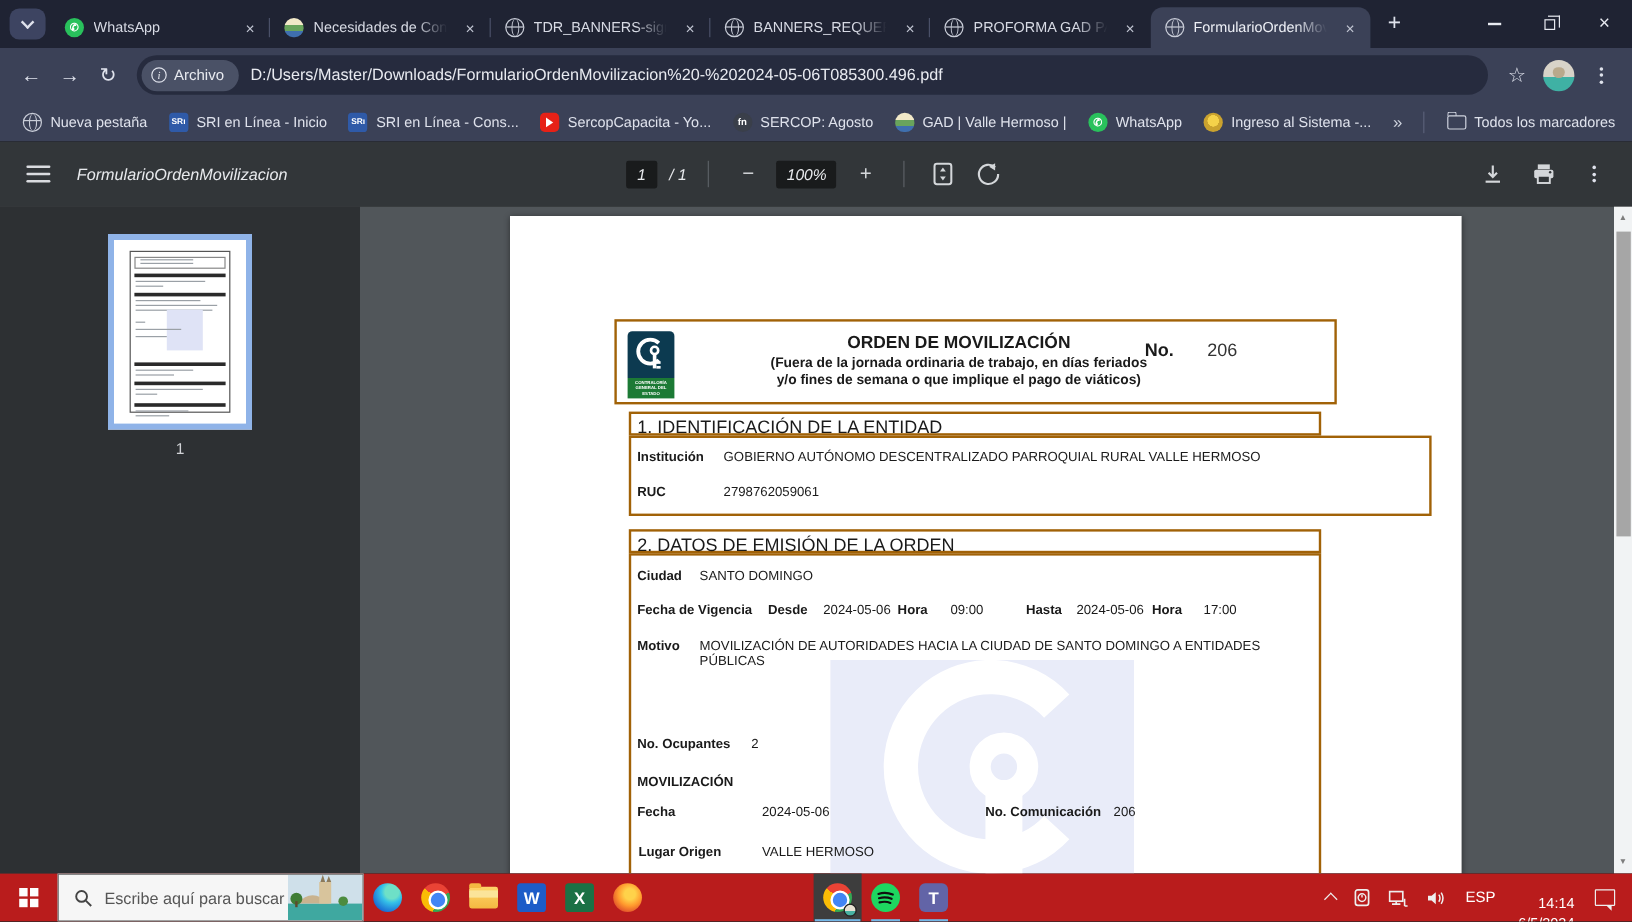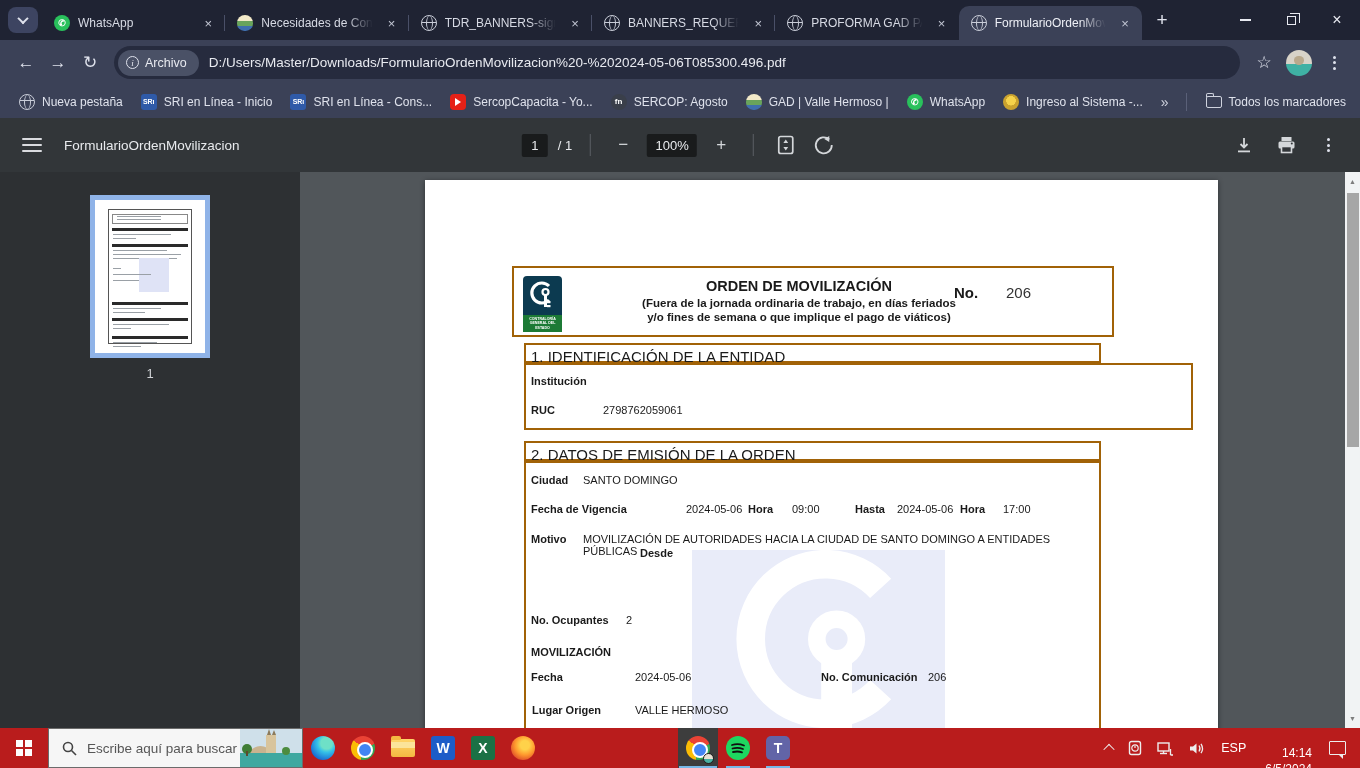--- a/index.html
+++ b/index.html
@@ -75,21 +75,21 @@
   .fav-crest2 { background:linear-gradient(180deg,#f2e9c8 0 35%, #69a45c 35% 70%, #3f6fae 70%); border-radius:50% 50% 46% 46%; }
   .fav-wa { background:#29c15c; border-radius:50%; color:#fff; font-size:9px; }
   .fav-gold { background:radial-gradient(circle at 50% 42%, #f5d24a 0 38%, #caa22e 40% 100%); border-radius:50%; }
   .chev2 { font-size:14px; color:#cfd3de; letter-spacing:-2px; }
   .ic-folder { width:16px; height:12px; border:1.4px solid #cfd3de; border-radius:2px; position:relative; }
   .ic-folder::before { content:""; position:absolute; top:-4px; left:-1px; width:6px; height:3px;
     border:1.4px solid #cfd3de; border-bottom:none; border-radius:2px 2px 0 0; }
 
   
   .pdfbar { position:absolute; top:118px; left:0; right:0; height:54px; background:#323639;
-    display:flex; align-items:center; color:#e8eaed; }
+    display:flex; align-items:center; color:#e8eaed;font-style:italic; }
   .hamb { width:20px; margin:0 22px; display:flex; flex-direction:column; gap:4px; }
   .hamb i { height:2px; background:#dadce0; border-radius:1px; }
   .pdftitle { font-size:13.5px; color:#e8eaed; }
   .pdfcenter { position:absolute; left:50%; transform:translateX(-50%); display:flex;
     align-items:center; gap:10px; font-size:13px; }
   .numbox { background:#191b1c; border-radius:2px; min-width:26px; height:23px; padding:0 5px;
     display:flex; align-items:center; justify-content:center; }
   .zoombox { background:#191b1c; border-radius:2px; width:50px; height:23px;
     display:flex; align-items:center; justify-content:center; }
   .vdiv { width:1px; height:22px; background:#5b6065; margin:0 8px; }
@@ -412,40 +412,41 @@
             <div class="hdr-sub">(Fuera de la jornada ordinaria de trabajo, en días feriados</div>
             <div class="hdr-sub" style="margin-top:0;">y/o fines de semana o que implique el pago de viáticos)</div>
           </div>
           <span class="abs doc-label" style="left:440px; top:16px; font-size:15px;">No.</span>
           <span class="abs doc-val" style="left:492px; top:16px; font-size:15px; color:#333;">206</span>
         </div>
 
         <div class="abs box secbar" style="left:99px; top:163px; width:577px;">1. IDENTIFICACIÓN DE LA ENTIDAD</div>
         <div class="abs box" style="left:99px; top:183px; width:669px; height:67px;">
           <span class="abs doc-label" style="left:5px; top:10px;">Institución</span>
+          <span class="abs doc-val" style="left:77px; top:10px;">GOBIERNO AUTÓNOMO DESCENTRALIZADO PARROQUIAL RURAL VALLE HERMOSO</span>
           <span class="abs doc-label" style="left:5px; top:39px;">RUC</span>
           <span class="abs doc-val" style="left:77px; top:39px;">2798762059061</span>
         </div>
 
         <div class="abs box secbar" style="left:99px; top:261px; width:577px;">2. DATOS DE EMISIÓN DE LA ORDEN</div>
         <div class="abs box" style="left:99px; top:281px; width:577px; height:480px; overflow:hidden;">
           <div class="wmark">
             <svg width="220" height="330" viewBox="0 0 100 150" style="margin-top:-10px;">
               <path d="M78 22 A34 34 0 1 0 78 68" fill="none" stroke="#fff" stroke-width="13"></path>
               <circle cx="58" cy="45" r="9" fill="none" stroke="#fff" stroke-width="8"></circle>
               <rect x="51" y="52" width="14" height="70" fill="#fff"></rect>
               <rect x="65" y="88" width="14" height="9" fill="#fff"></rect>
               <rect x="65" y="105" width="14" height="9" fill="#fff"></rect>
             </svg>
           </div>
           <span class="abs doc-label" style="left:5px; top:11px;">Ciudad</span>
           <span class="abs doc-val" style="left:57px; top:11px;">SANTO DOMINGO</span>
 
           <span class="abs doc-label" style="left:5px; top:40px;">Fecha de Vigencia</span>
-          <span class="abs doc-label" style="left:114px; top:40px;margin-top:44px;">Desde</span>
+          <span class="abs doc-label" style="left:114px; top:40px;">Desde</span>
           <span class="abs doc-val" style="left:160px; top:40px;">2024-05-06</span>
           <span class="abs doc-label" style="left:222px; top:40px;">Hora</span>
           <span class="abs doc-val" style="left:266px; top:40px;">09:00</span>
           <span class="abs doc-label" style="left:329px; top:40px;">Hasta</span>
           <span class="abs doc-val" style="left:371px; top:40px;">2024-05-06</span>
           <span class="abs doc-label" style="left:434px; top:40px;">Hora</span>
           <span class="abs doc-val" style="left:477px; top:40px;">17:00</span>
 
           <span class="abs doc-label" style="left:5px; top:70px;">Motivo</span>
           <span class="abs doc-val" style="left:57px; top:70px; width:515px;">MOVILIZACIÓN DE AUTORIDADES HACIA LA CIUDAD DE SANTO DOMINGO A ENTIDADES PÚBLICAS</span>

